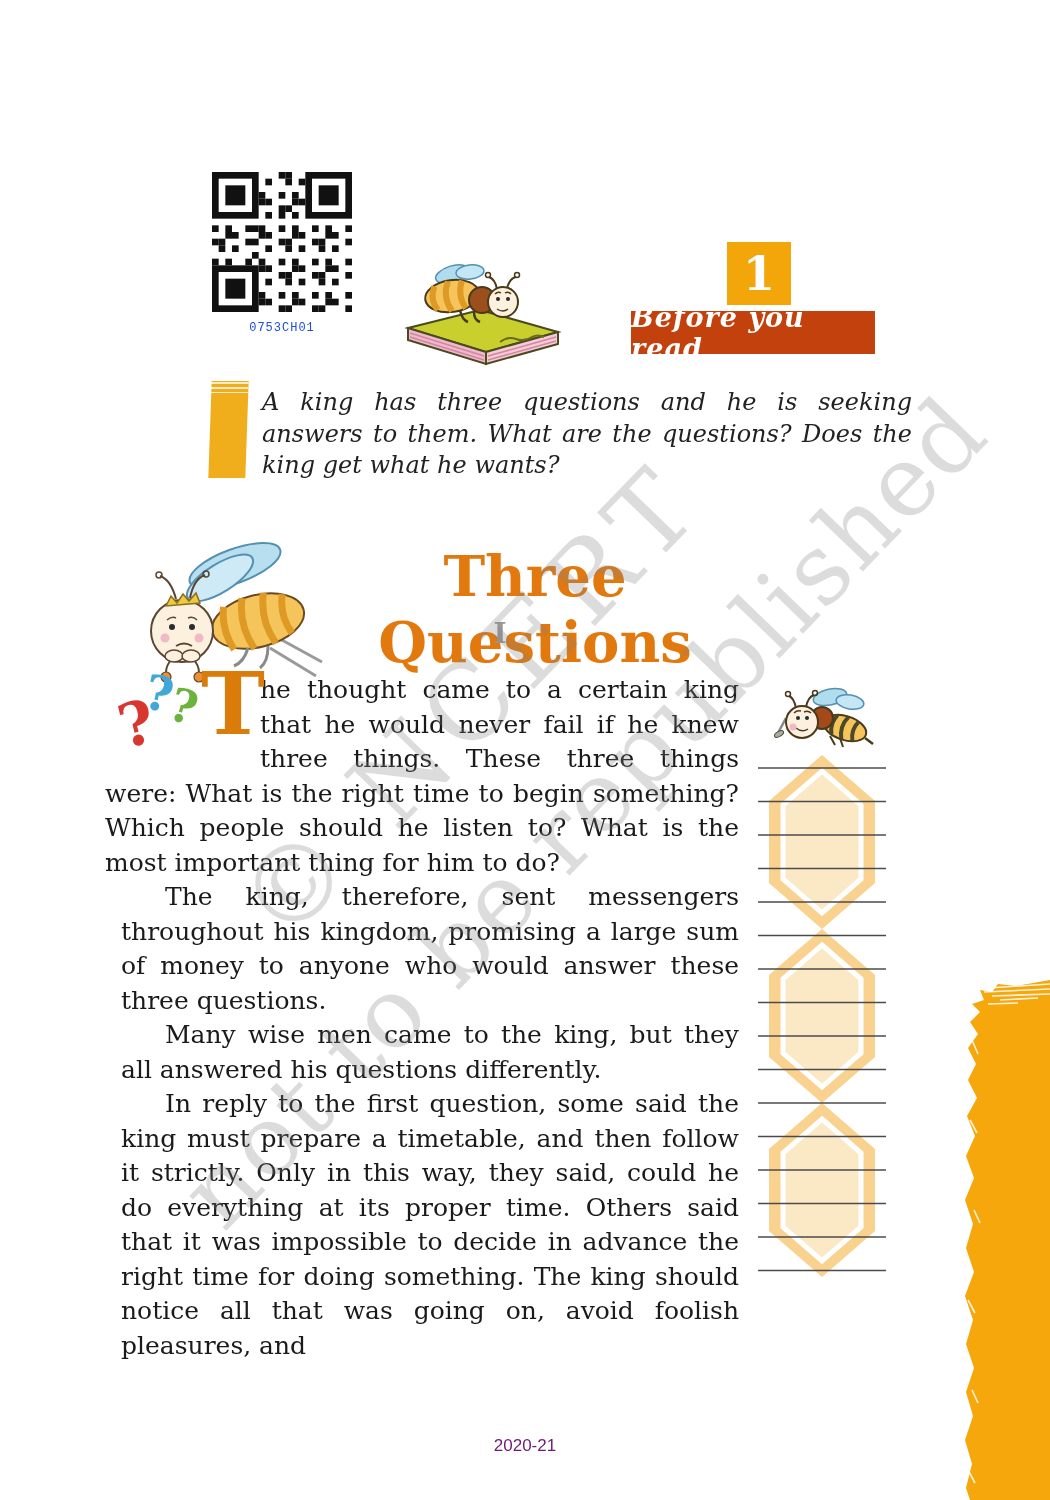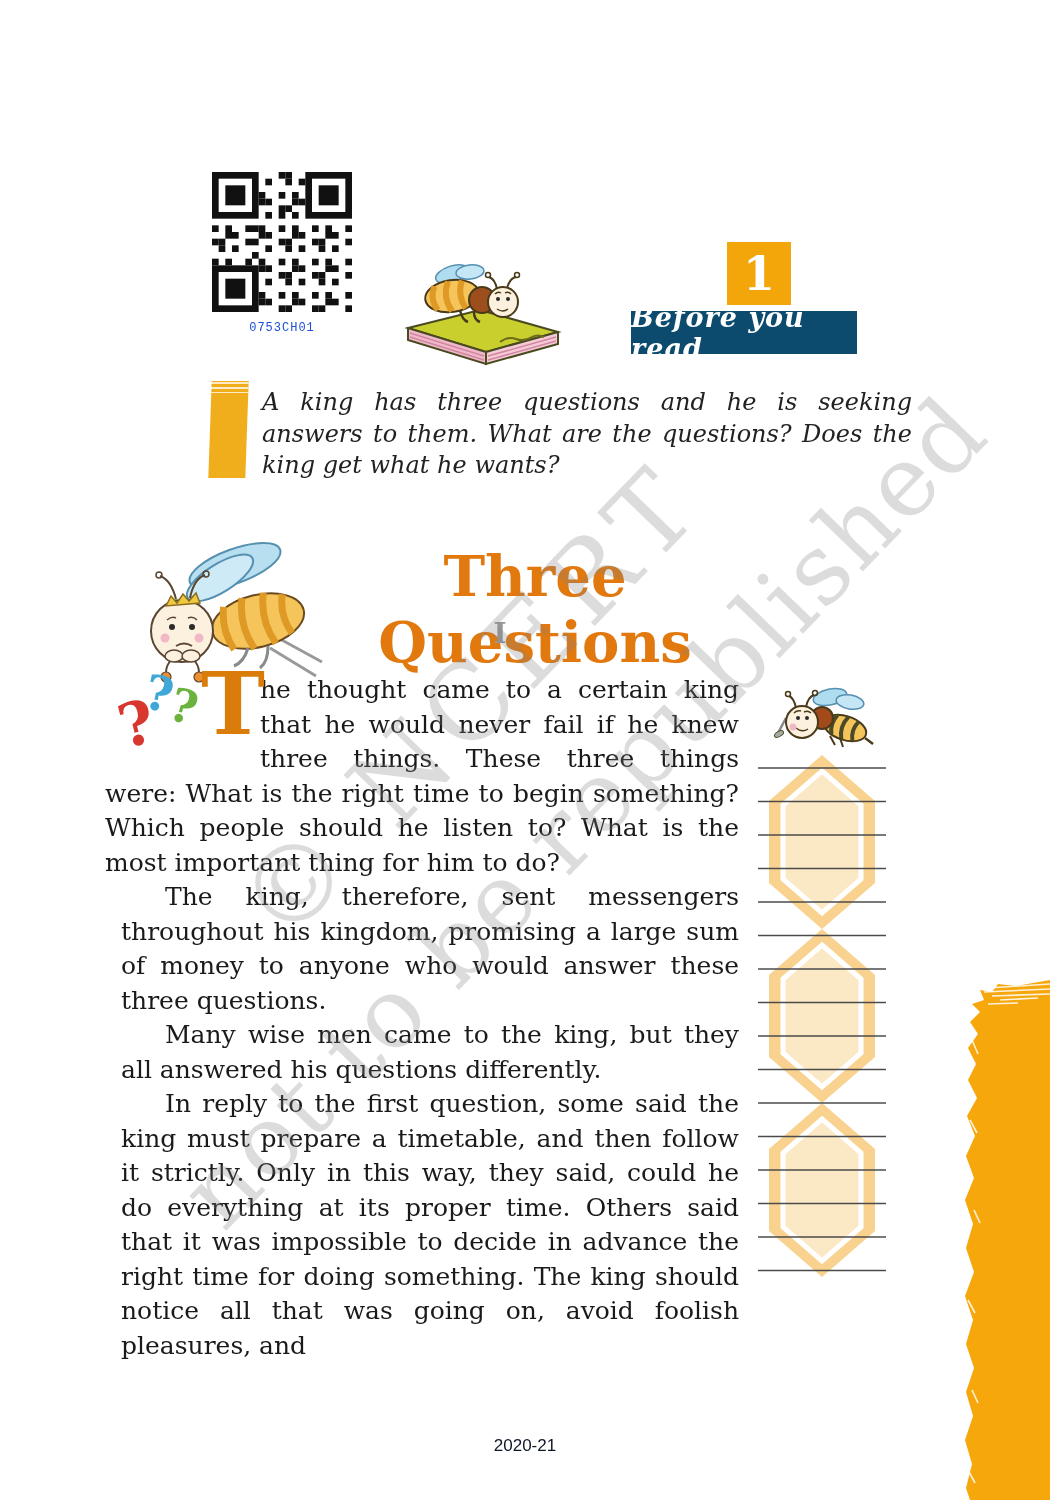--- a/index.html
+++ b/index.html
@@ -19,22 +19,22 @@
 
   
   .qr-wrap { position:absolute; left:212px; top:172px; width:140px; text-align:center; }
   .qr-label { margin-top:5px; font-family:Liberation Mono, monospace; font-size:12px;
               letter-spacing:1px; color:#1d4ed8; }
 
   
   .chapter-box { position:absolute; left:727px; top:242px; width:64px; height:63px;
                  background:#F2A60A; display:flex; align-items:center; justify-content:center; }
   .chapter-box span { color:#fff; font-size:46px; font-weight:bold; line-height:1; }
-  .banner { position:absolute; left:631px; top:311px; width:226px; height:43px;
-            background:#0c4a6e; display:flex; align-items:center; justify-content:center; }
+  .banner { position:absolute; left:631px; top:311px; width:244px; height:43px;
+            background:#c2410c; display:flex; align-items:center; justify-content:center; }
   .banner span { color:#fff; font-size:27px; font-weight:bold; font-style:italic; letter-spacing:1px; }
 
   
   .accent-bar { position:absolute; left:210px; top:381px; width:37px; height:97px;
                 background:#F1AE1C; transform:skewX(-2deg); }
   .accent-bar::before { content:""; position:absolute; left:-4px; top:1px; width:110%; height:11px;
                 background:repeating-linear-gradient(to bottom,#fff 0 2px, transparent 2px 5px); opacity:.75; }
   .intro { position:absolute; left:262px; top:387px; width:650px; font-style:italic;
            font-size:24px; line-height:31.5px; text-align:justify; color:#222; }
 
@@ -52,21 +52,21 @@
   .qmarks { position:absolute; left:6px; top:-4px; }
   .dropcap { position:absolute; left:96px; top:-12px; font-size:86px; line-height:86px;
              font-weight:bold; color:#D97C0A; }
 
   
   .flying-bee { position:absolute; left:772px; top:680px; }
   .hex-chain { position:absolute; left:756px; top:748px; }
   .side-band { position:absolute; left:958px; top:978px; }
 
   .footer { position:absolute; left:0; top:1436px; width:1050px; text-align:center;
-            font-family:"Liberation Sans", sans-serif; font-size:17px; color:#0f172a; }
+            font-family:"Liberation Sans", sans-serif; font-size:17px; color:#701a75; }
 </style>
 </head>
 <body>
 
 <div class="page">
 
   <div class="watermark">
     <div class="wm1">© NCERT</div>
     <div class="wm2">not to be republished</div>
   </div>

